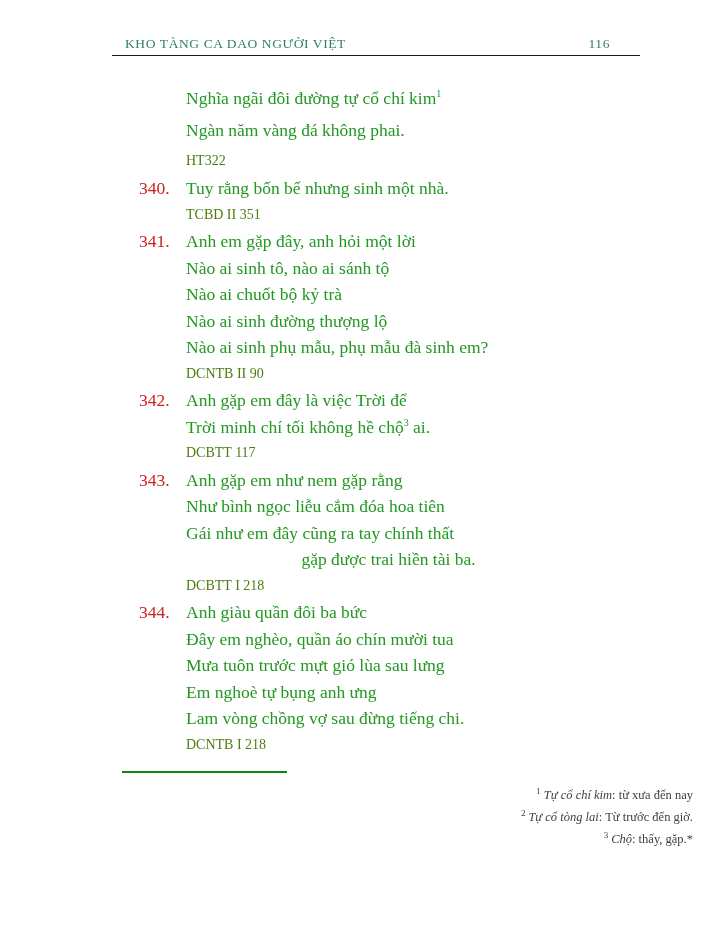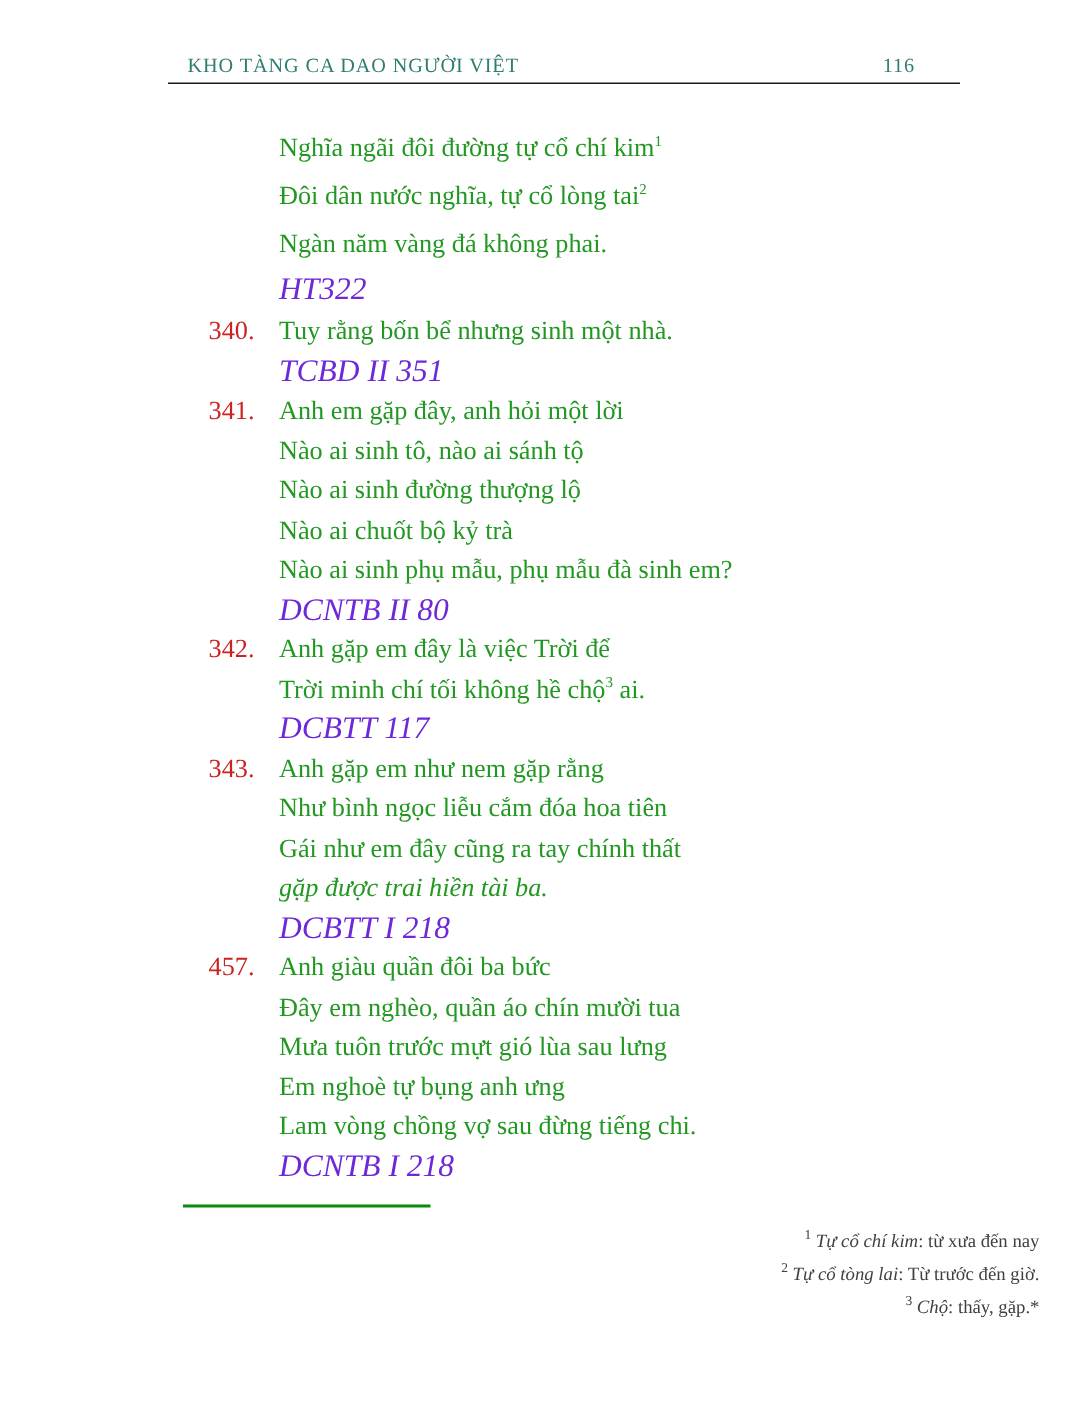--- a/index.html
+++ b/index.html
@@ -10,24 +10,24 @@
   
   .running {
     display:flex; justify-content:space-between; align-items:baseline;
     padding:36px 83px 0 125px; color:#2e7d6e; font-size:13.5px; letter-spacing:0.6px;
   }
   .header-rule { margin:3px 0 0 112px; width:528px; border-top:1.6px solid #1a1a1a; }
 
   
   main.verses { margin:26px 0 0 186px; width:405px; color:#229822; font-size:17.5px; }
   .vline { line-height:26.5px; position:relative; white-space:nowrap; }
-  .vline.right { text-align:left;font-style:italic; }
+  .vline.right { text-align:center; }
   .entry { position:relative; }
   .num { position:absolute; left:-47px; color:#cc2222;text-align:right; }
-  .source { line-height:26.5px; color:#6d28d9; font-size:21px;font-style:italic; }
+  .source { line-height:26.5px; color:#4d7c0f; font-size:14px; }
   .entry0 .vline { line-height:32px; }
   .entry0 .source { line-height:29px; }
   sup.vsup { font-size:10px; line-height:0; }
 
   
   .foot-rule { margin:13px 0 0 122px; width:165px; border-top:2.5px solid #0a8a0a; }
   .footnotes { margin:9px 0 0 186px; color:#404040; font-size:12.5px;text-align:right; }
   .footnote { line-height:18px; }
   .fn-marker { font-size:9px; vertical-align:super; margin-right:3px; }
   .fn-term { font-style:italic; }
@@ -40,56 +40,55 @@
   <header class="running">
     <span>KHO TÀNG CA DAO NGƯỜI VIỆT</span>
     <span>116</span>
   </header>
   <div class="header-rule"></div>
 
   <main class="verses">
 
     <section class="entry entry0">
       <div class="vline"><span>Nghĩa ngãi đôi đường tự cổ chí kim</span><sup class="vsup">1</sup></div>
-      <div class="vline"><span>Đôi dân nước nghĩa, tự cổ lòng tai</span><sup class="vsup">2</sup></div>
       <div class="vline">Ngàn năm vàng đá không phai.</div>
       <div class="source">HT322</div>
     </section>
 
     <section class="entry">
       <div class="vline"><span class="num">340.</span></div>
       <div class="vline">Tuy rằng bốn bể nhưng sinh một nhà.</div>
       <div class="source">TCBD II 351</div>
     </section>
 
     <section class="entry">
       <div class="vline"><span class="num">341.</span><span>Anh em gặp đây, anh hỏi một lời</span></div>
       <div class="vline">Nào ai sinh tô, nào ai sánh tộ</div>
+      <div class="vline">Nào ai chuốt bộ kỷ trà</div>
       <div class="vline">Nào ai sinh đường thượng lộ</div>
-      <div class="vline">Nào ai chuốt bộ kỷ trà</div>
       <div class="vline">Nào ai sinh phụ mẫu, phụ mẫu đà sinh em?</div>
-      <div class="source">DCNTB II 80</div>
+      <div class="source">DCNTB II 90</div>
     </section>
 
     <section class="entry">
       <div class="vline"><span class="num">342.</span><span>Anh gặp em đây là việc Trời để</span></div>
       <div class="vline"><span>Trời minh chí tối không hề chộ</span><sup class="vsup">3</sup><span> ai.</span></div>
       <div class="source">DCBTT 117</div>
     </section>
 
     <section class="entry">
       <div class="vline"><span class="num">343.</span><span>Anh gặp em như nem gặp rằng</span></div>
       <div class="vline">Như bình ngọc liễu cắm đóa hoa tiên</div>
       <div class="vline">Gái như em đây cũng ra tay chính thất</div>
       <div class="vline right">gặp được trai hiền tài ba.</div>
       <div class="source">DCBTT I 218</div>
     </section>
 
     <section class="entry">
-      <div class="vline"><span class="num">457.</span><span>Anh giàu quần đôi ba bức</span></div>
+      <div class="vline"><span class="num">344.</span><span>Anh giàu quần đôi ba bức</span></div>
       <div class="vline">Đây em nghèo, quần áo chín mười tua</div>
       <div class="vline">Mưa tuôn trước mựt gió lùa sau lưng</div>
       <div class="vline">Em nghoè tự bụng anh ưng</div>
       <div class="vline">Lam vòng chồng vợ sau đừng tiếng chi.</div>
       <div class="source">DCNTB I 218</div>
     </section>
 
   </main>
 
   <div class="foot-rule"></div>

